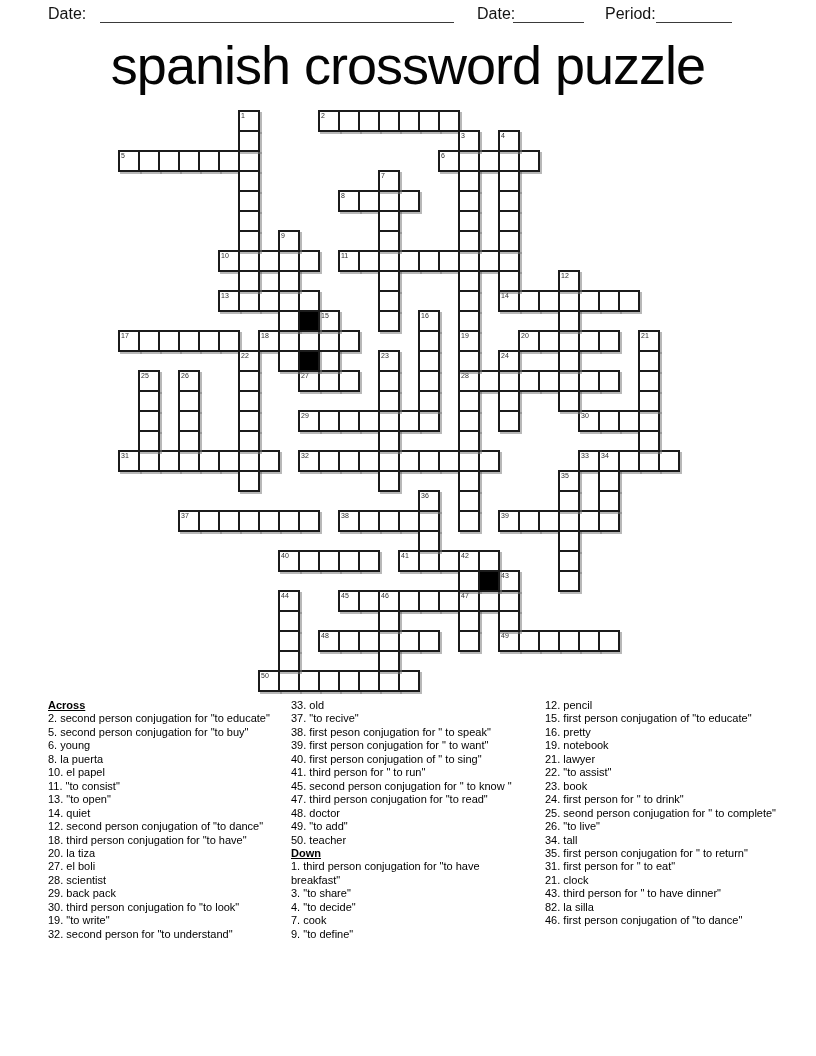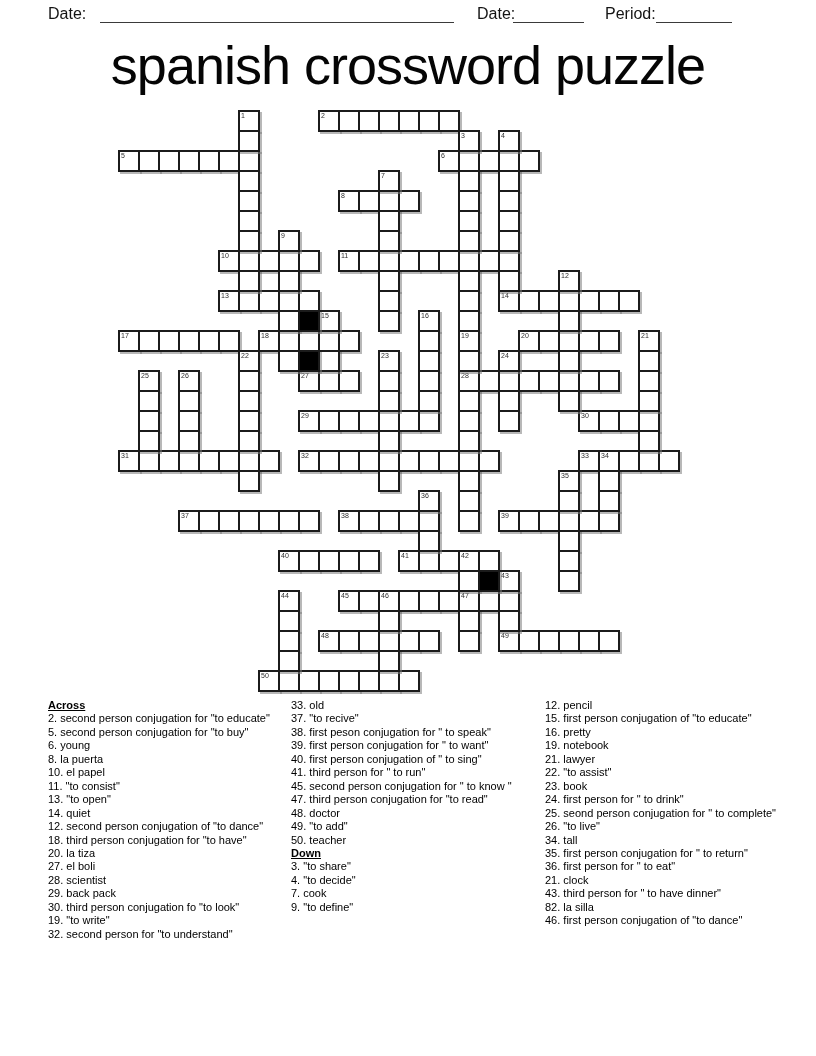--- a/index.html
+++ b/index.html
@@ -447,39 +447,40 @@
         <div class="clue"><b>38.</b> first peson conjugation for " to speak"</div>
         <div class="clue"><b>39.</b> first person conjugation for " to want"</div>
         <div class="clue"><b>40.</b> first person conjugation of " to sing"</div>
         <div class="clue"><b>41.</b> third person for " to run"</div>
         <div class="clue"><b>45.</b> second person conjugation for " to know "</div>
         <div class="clue"><b>47.</b> third person conjugation for "to read"</div>
         <div class="clue"><b>48.</b> doctor</div>
         <div class="clue"><b>49.</b> "to add"</div>
         <div class="clue"><b>50.</b> teacher</div>
         <div class="clue-header">Down</div>
+        <div class="clue"><b>1.</b> third person conjugation for "to have breakfast"</div>
         <div class="clue"><b>3.</b> "to share"</div>
         <div class="clue"><b>4.</b> "to decide"</div>
         <div class="clue"><b>7.</b> cook</div>
         <div class="clue"><b>9.</b> "to define"</div>
       </div>
     <div class="clue-col" id="clue-col-3">
         <div class="clue"><b>12.</b> pencil</div>
         <div class="clue"><b>15.</b> first person conjugation of "to educate"</div>
         <div class="clue"><b>16.</b> pretty</div>
         <div class="clue"><b>19.</b> notebook</div>
         <div class="clue"><b>21.</b> lawyer</div>
         <div class="clue"><b>22.</b> "to assist"</div>
         <div class="clue"><b>23.</b> book</div>
         <div class="clue"><b>24.</b> first person for " to drink"</div>
         <div class="clue"><b>25.</b> seond person conjugation for " to complete"</div>
         <div class="clue"><b>26.</b> "to live"</div>
         <div class="clue"><b>34.</b> tall</div>
         <div class="clue"><b>35.</b> first person conjugation for " to return"</div>
-        <div class="clue"><b>36.</b> first person for " to eat"</div>
+        <div class="clue"><b>31.</b> first person for " to eat"</div>
         <div class="clue"><b>21.</b> clock</div>
         <div class="clue"><b>43.</b> third person for " to have dinner"</div>
         <div class="clue"><b>82.</b> la silla</div>
         <div class="clue"><b>46.</b> first person conjugation of "to dance"</div>
       </div>
   </div>
 
 </div>
 
 </body></html>

